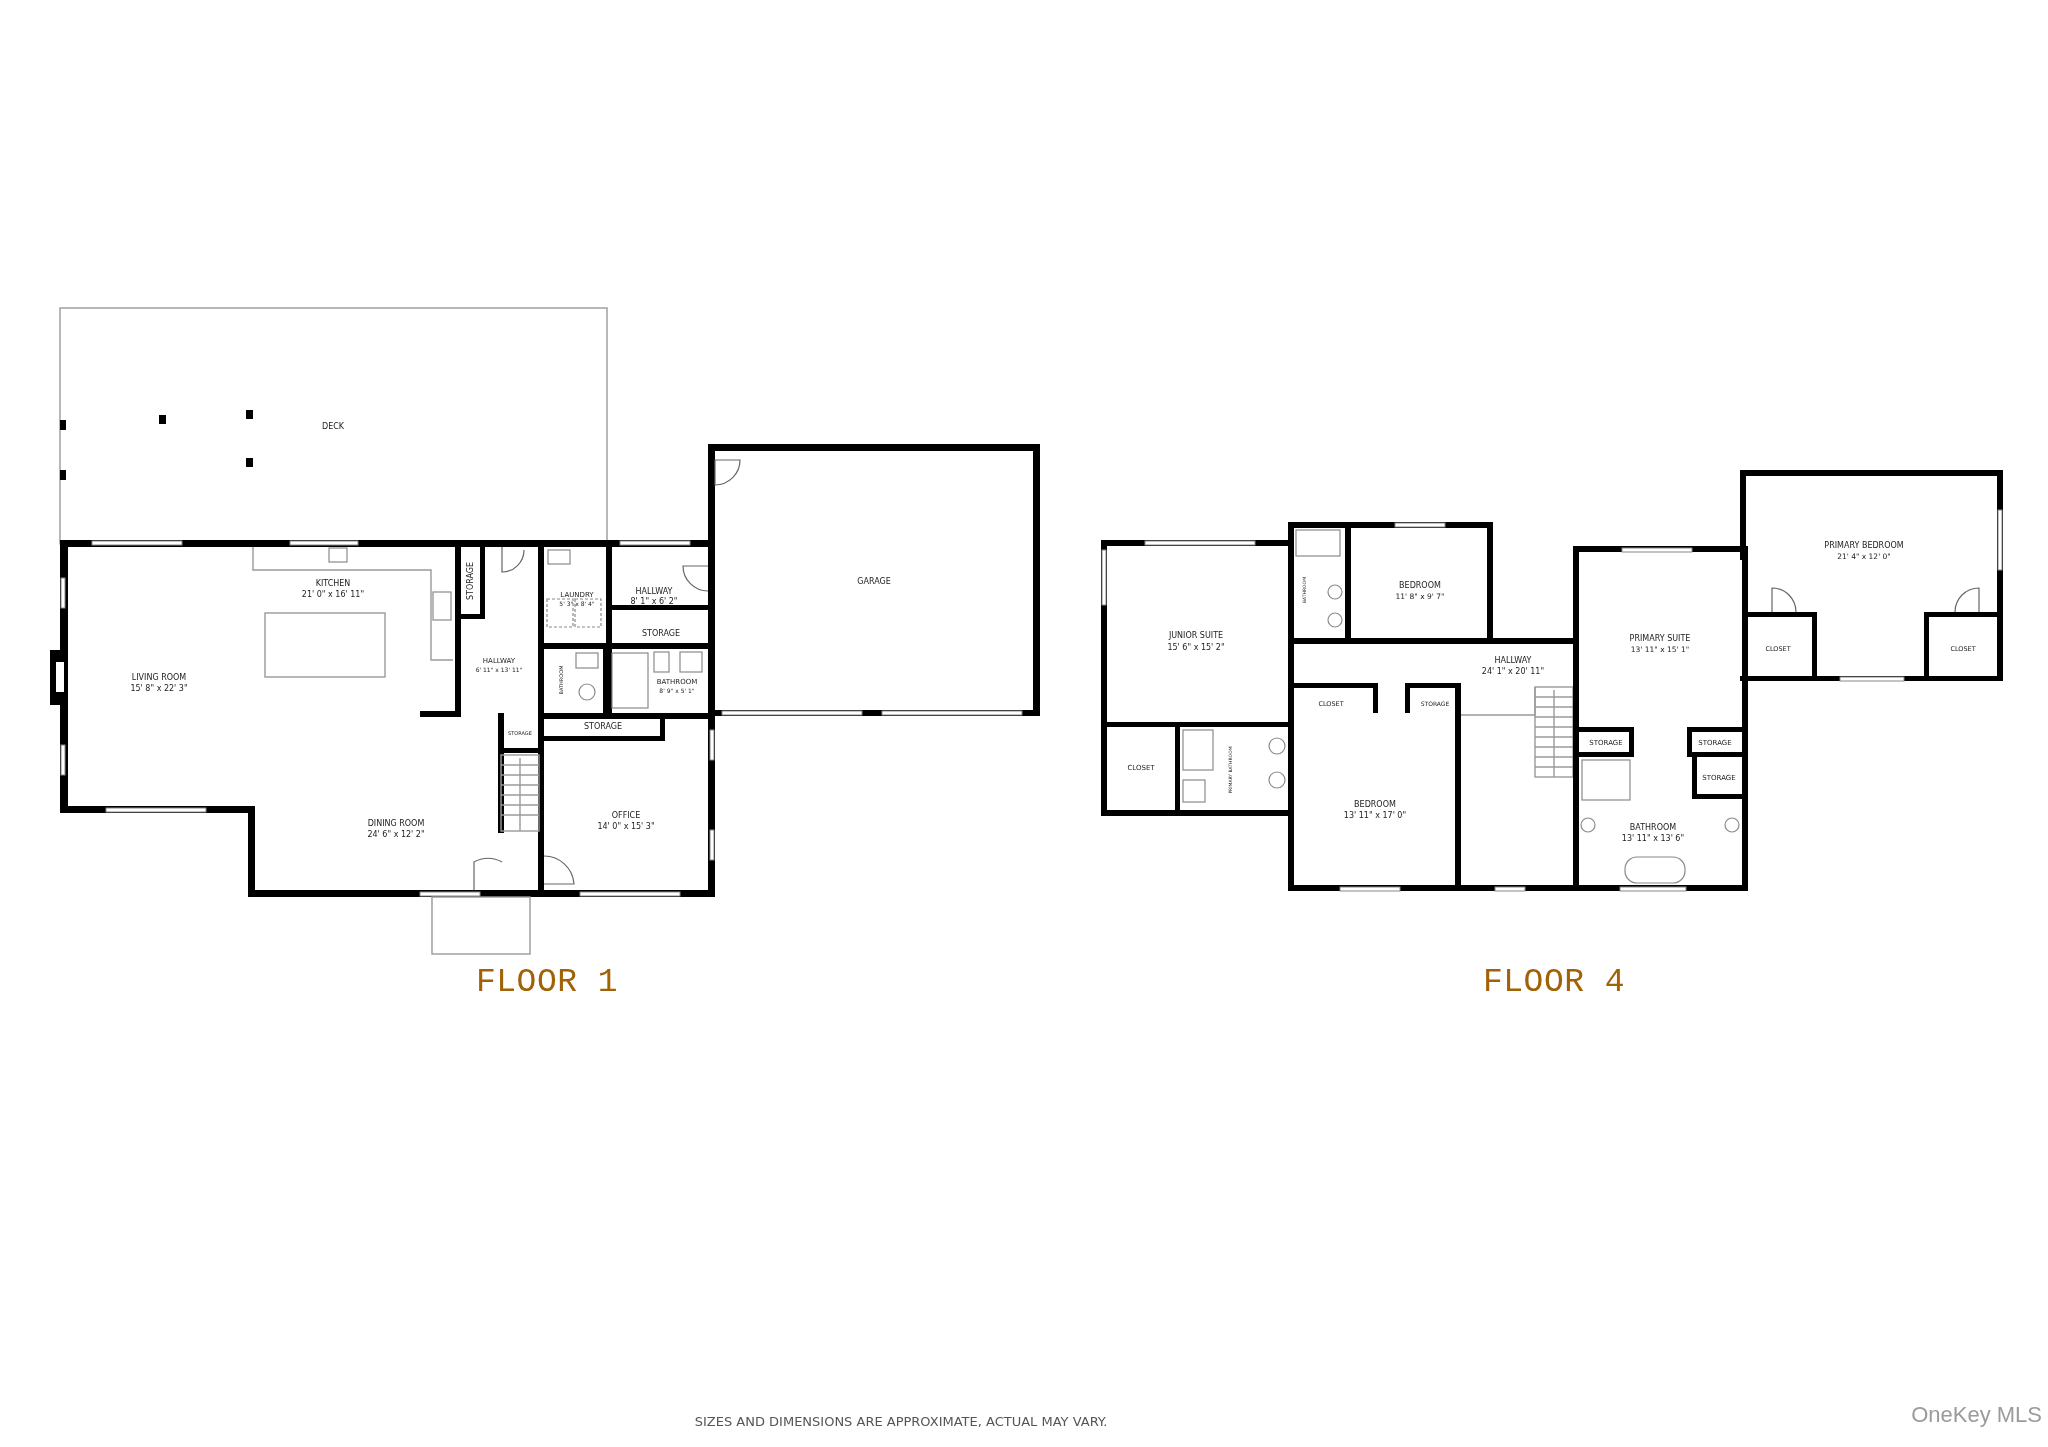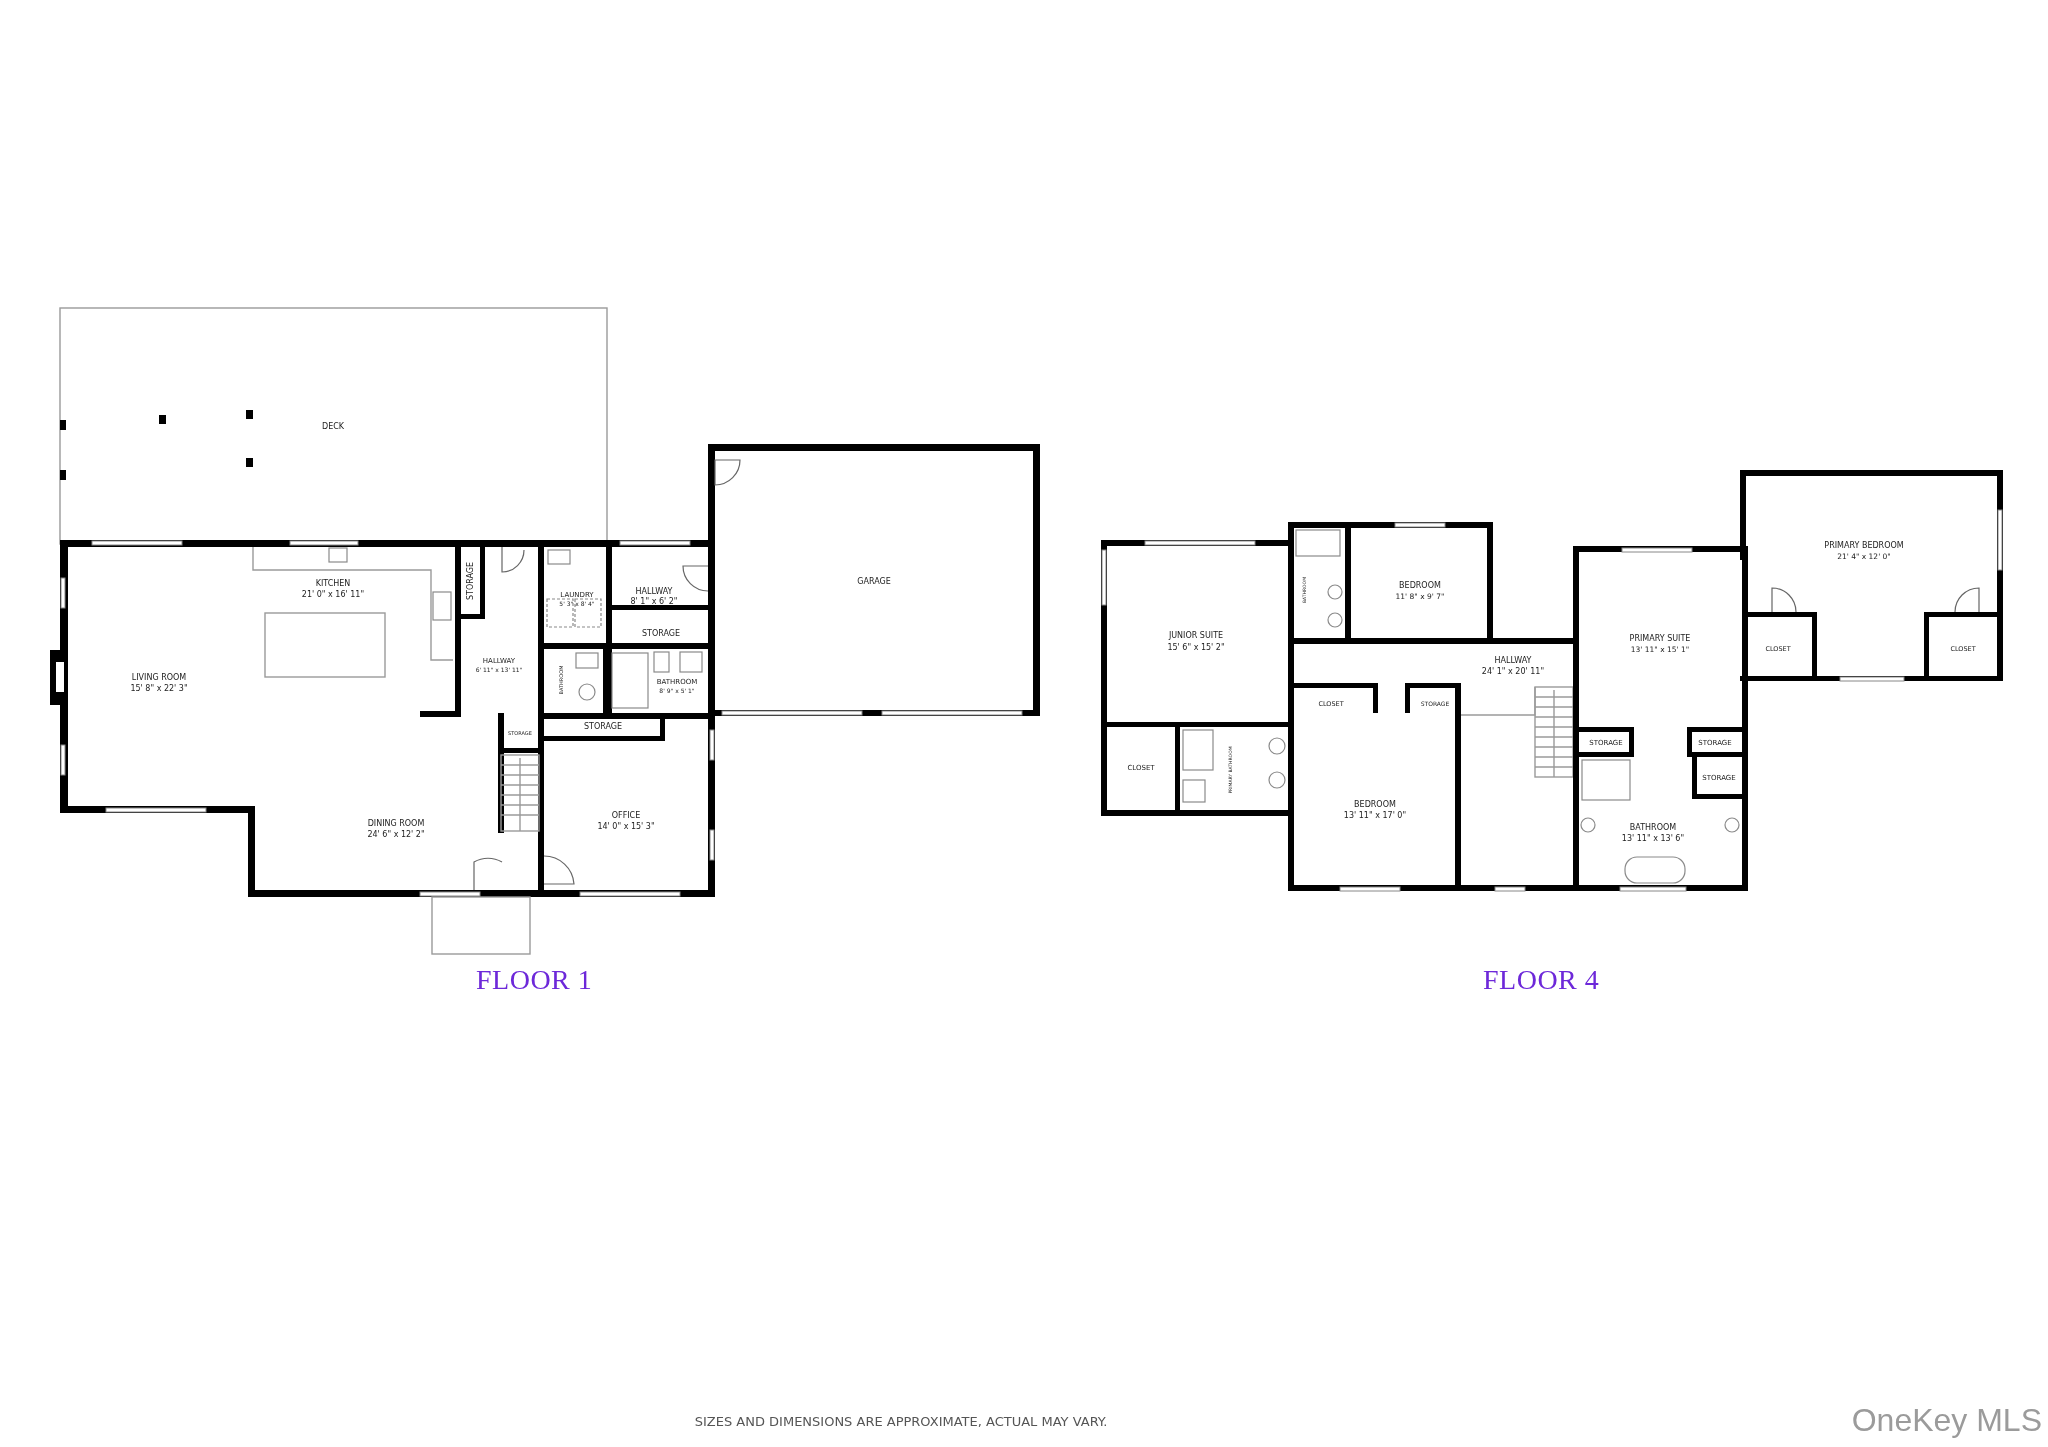--- a/index.html
+++ b/index.html
@@ -6,23 +6,23 @@
   body { width: 2048px; height: 1447px; position: relative; overflow: hidden; font-family: "DejaVu Sans", sans-serif; }
   svg { position: absolute; left: 0; top: 0; }
   .wall { fill: #000; }
   .thin { fill: none; stroke: #9a9a9a; stroke-width: 1.4; }
   .fix { fill: none; stroke: #8a8a8a; stroke-width: 1.2; }
   .door { fill: none; stroke: #666; stroke-width: 1.2; }
   .win { fill: #fff; stroke: #888; stroke-width: 1; }
   .lbl { font-family: "DejaVu Sans", sans-serif; fill: #222; text-anchor: middle; }
   .t-small { font-size: 8px; }
   .t-tiny { font-size: 6px; }
-  .floor-title { position: absolute; font-family: Liberation Serif, serif; font-size: 28px; color: #6d28d9; letter-spacing: 0.5px; }
+  .floor-title { position: absolute; font-family: Liberation Mono, monospace; font-size: 33px; color: #a16207; letter-spacing: 0.5px; }
   .disclaimer { position: absolute; left: 0; width: 1802px; top: 1414px; text-align: center; font-family: "DejaVu Sans", sans-serif; font-size: 13px; color: #555; }
-  .watermark { position: absolute; right: 6px; top: 1402px; font-family: "Liberation Sans", sans-serif; font-size: 32px; color: #9b9b9b; }
+  .watermark { position: absolute; right: 6px; top: 1402px; font-family: "Liberation Sans", sans-serif; font-size: 22px; color: #9b9b9b; }
 </style>
 </head>
 <body>
 
 <svg width="2048" height="1447" viewBox="0 0 2048 1447">
 
   <g>
 
     <rect x="60" y="308" width="547" height="236" class="thin"></rect>
     <rect x="60" y="420" width="6" height="10" class="wall"></rect>

